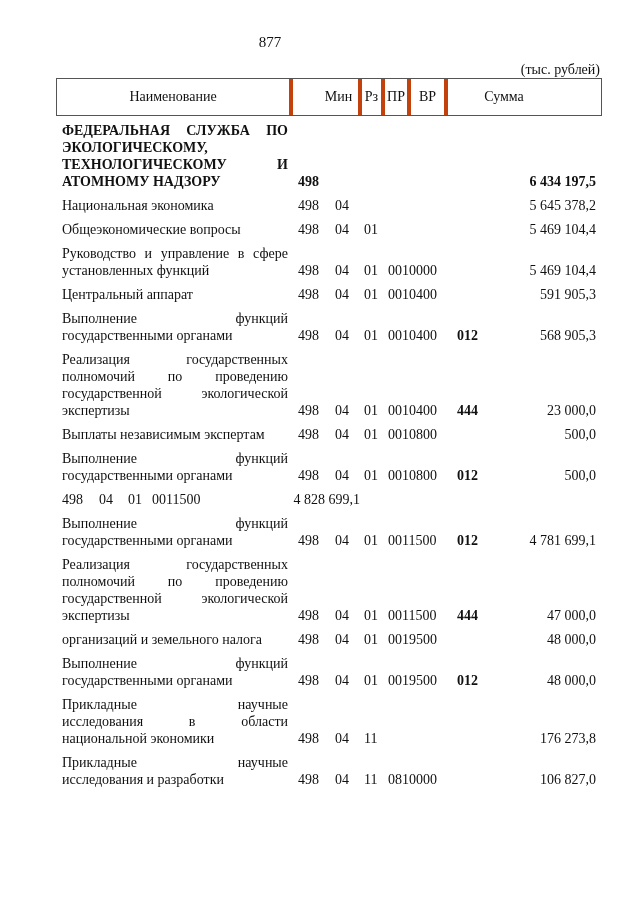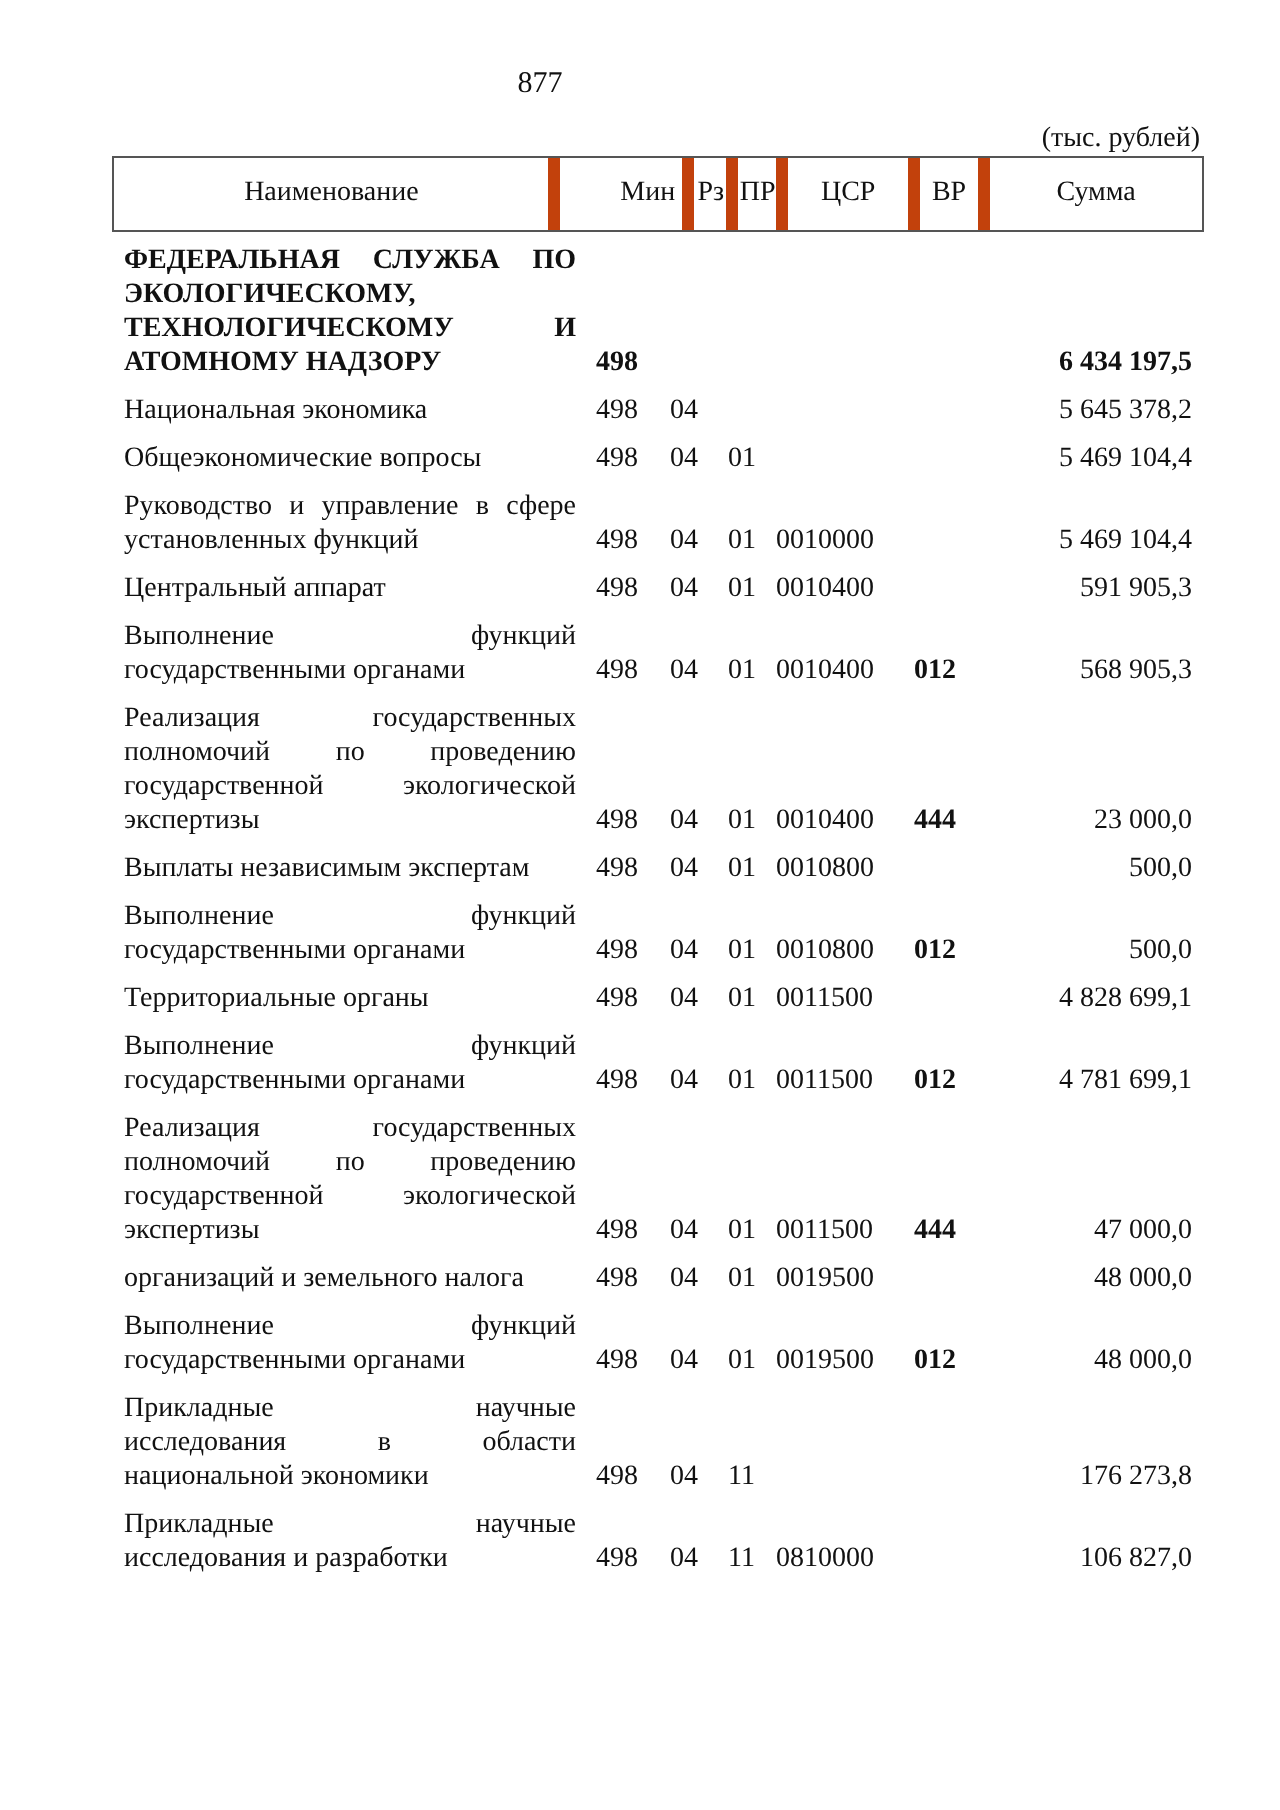--- a/index.html
+++ b/index.html
@@ -17,21 +17,21 @@
   }
   .table {
     position: absolute; left: 56px; top: 78px; width: 546px;
   }
   .thead {
     display: flex; height: 38px;
     border: 1px solid #555; box-sizing: border-box;
   }
   .th {
     display: flex; align-items: center; justify-content: center;
-    border-right: 6px solid #c2410c; box-sizing: border-box; font-size: 14px;
+    border-right: 4px solid #c2410c; box-sizing: border-box; font-size: 14px;
   }
   .th:last-child { border-right: none; }
   .c-name { width: 236px; }
   .c-min { width: 43px; margin-left: 26px; }
   .c-rz { width: 23px; }
   .c-pr { width: 26px; }
   .c-csr { width: 69px; }
   .c-vr { width: 37px; }
   .c-sum { width: 112px; }
   .tbody { padding-top: 6px; }
@@ -56,21 +56,20 @@
 
 <div class="page-number">877</div>
 <div class="units">(тыс. рублей)</div>
 
 <div class="table">
   <div class="thead">
     <div class="th c-name">Наименование</div>
     <div class="th c-min">Мин</div>
     <div class="th c-rz">Рз</div>
     <div class="th c-pr">ПР</div>
-    <div class="th c-csr">ЦСР</div>
     <div class="th c-vr">ВР</div>
     <div class="th c-sum">Сумма</div>
   </div>
   <div class="tbody" id="tbody">
       <div class="row bold">
         <div class="cell name">
           <span class="ln">ФЕДЕРАЛЬНАЯ СЛУЖБА ПО</span>
           <span class="ln">ЭКОЛОГИЧЕСКОМУ,</span>
           <span class="ln">ТЕХНОЛОГИЧЕСКОМУ И</span>
           <span class="ln last">АТОМНОМУ НАДЗОРУ</span>
@@ -170,23 +169,20 @@
           <span class="ln last">государственными органами</span>
         </div>
         <div class="cell min">498</div>
         <div class="cell rz">04</div>
         <div class="cell pr">01</div>
         <div class="cell csr">0010800</div>
         <div class="cell vr">012</div>
         <div class="cell sum">500,0</div>
       </div>
       <div class="row">
-        <div class="cell name">
-          <span class="ln last">Территориальные органы</span>
-        </div>
         <div class="cell min">498</div>
         <div class="cell rz">04</div>
         <div class="cell pr">01</div>
         <div class="cell csr">0011500</div>
         <div class="cell vr"></div>
         <div class="cell sum">4 828 699,1</div>
       </div>
       <div class="row">
         <div class="cell name">
           <span class="ln">Выполнение функций</span>

